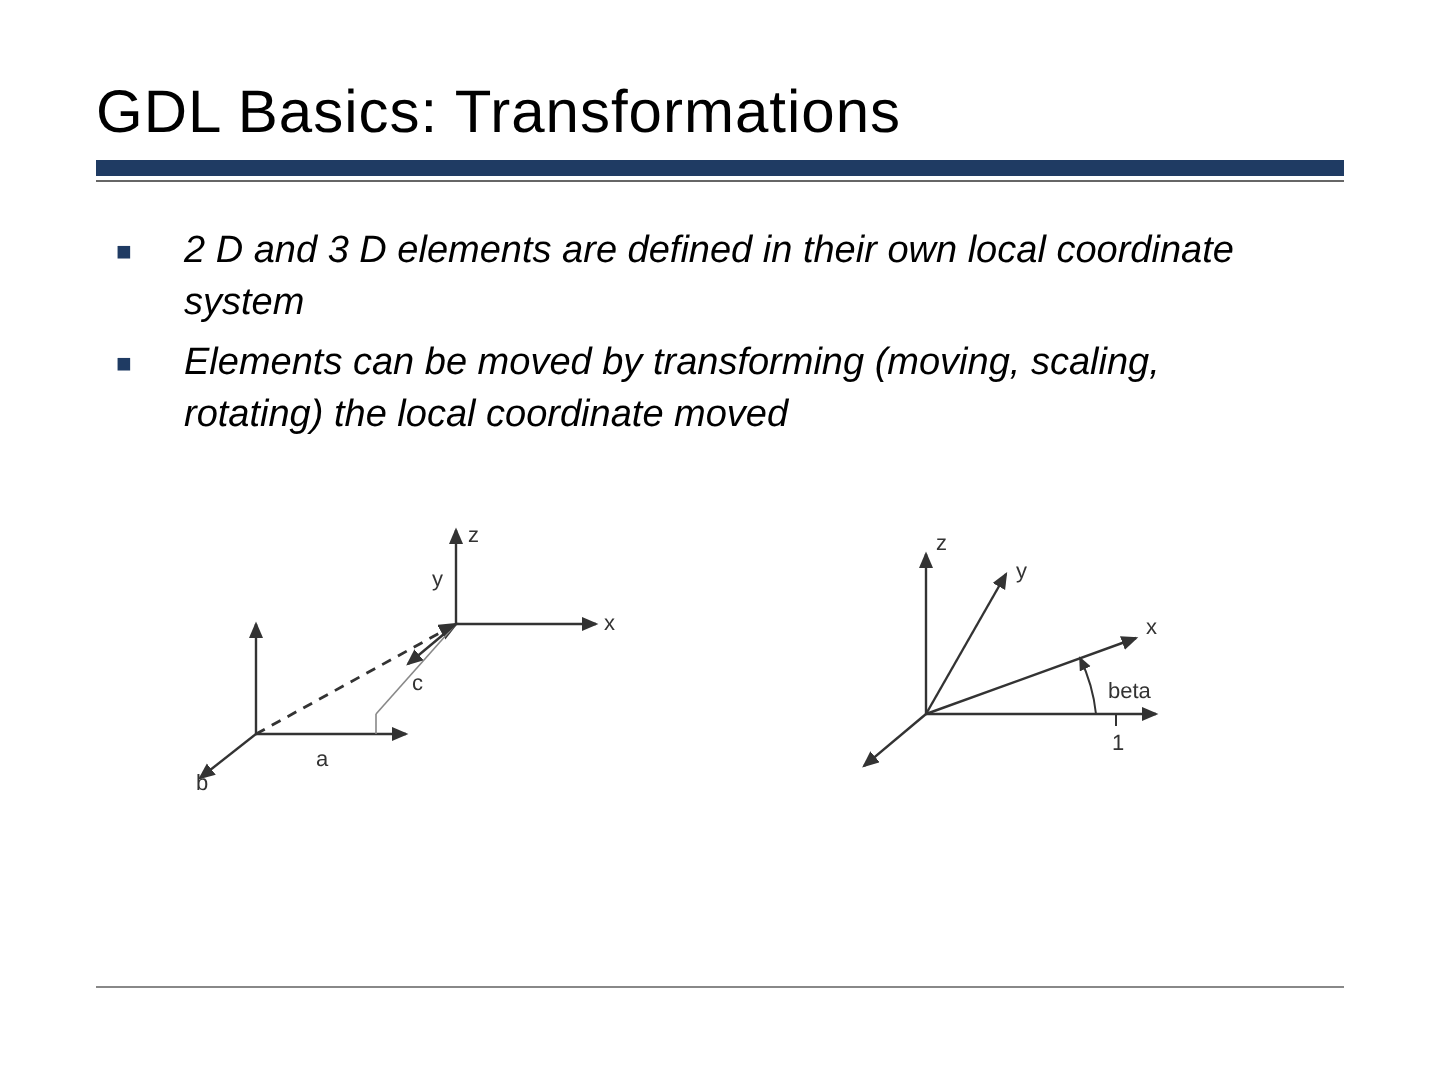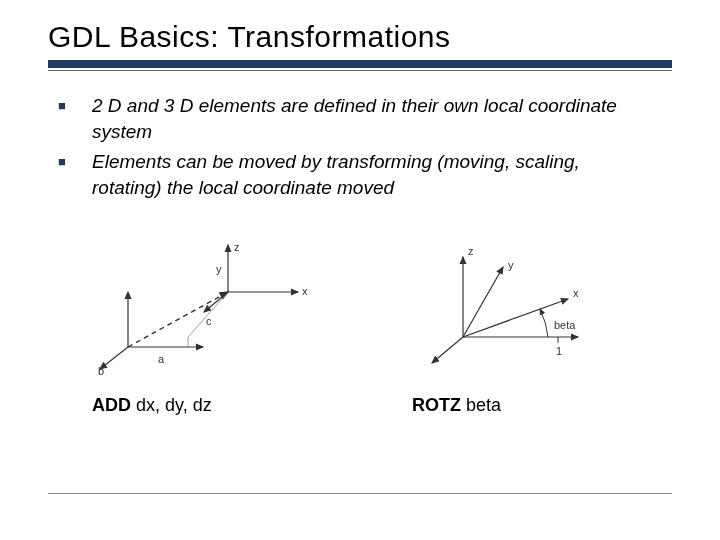--- a/index.html
+++ b/index.html
@@ -9,21 +9,21 @@
     height: 540px;
     background: #ffffff;
     font-family: Verdana, Geneva, sans-serif;
     color: #000;
   }
   .slide {
     position: relative;
     width: 720px;
     height: 540px;
     box-sizing: border-box;
-    padding: 20px 48px 40px 48px;
+    padding: 40px 48px 40px 48px;
   }
   .title {
     font-size: 30px;
     font-weight: 400;
     margin: 0 0 6px 0;
     letter-spacing: 0.5px;
   }
   .rule-thick {
     height: 8px;
     background: #1f3b63;
@@ -133,23 +133,20 @@
           <line x1="140" y1="55" x2="116" y2="75" marker-end="url(#ah)"></line>
         </g>
 
         <text x="146" y="14" font-size="11" fill="#333">z</text>
         <text x="128" y="36" font-size="11" fill="#333">y</text>
         <text x="214" y="58" font-size="11" fill="#333">x</text>
         <text x="70" y="126" font-size="11" fill="#333">a</text>
         <text x="10" y="138" font-size="11" fill="#333">b</text>
         <text x="118" y="88" font-size="11" fill="#333">c</text>
       </svg>
-      <div class="caption">
-        <b>ADD</b><span> dx, dy, dz</span>
-      </div>
     </div>
 
     <div class="diagram-cell">
       <svg class="diagram-svg" width="220" height="140" viewBox="0 0 220 140">
         <defs>
           <marker id="ah2" markerWidth="8" markerHeight="8" refX="6" refY="3" orient="auto">
             <path d="M0,0 L7,3 L0,6 Z" fill="#333"></path>
           </marker>
         </defs>
 
@@ -167,21 +164,18 @@
         <path d="M140,100 A85,85 0 0 0 132,72" stroke="#333" stroke-width="1" fill="none" marker-end="url(#ah2)"></path>
 
         <line x1="150" y1="100" x2="150" y2="106" stroke="#333" stroke-width="1"></line>
 
         <text x="60" y="18" font-size="11" fill="#333">z</text>
         <text x="100" y="32" font-size="11" fill="#333">y</text>
         <text x="165" y="60" font-size="11" fill="#333">x</text>
         <text x="146" y="92" font-size="11" fill="#333">beta</text>
         <text x="148" y="118" font-size="11" fill="#333">1</text>
       </svg>
-      <div class="caption">
-        <b>ROTZ</b><span> beta</span>
-      </div>
     </div>
 
   </div>
 
   <div class="footer-rule"></div>
 </div>
 
 </body></html>

